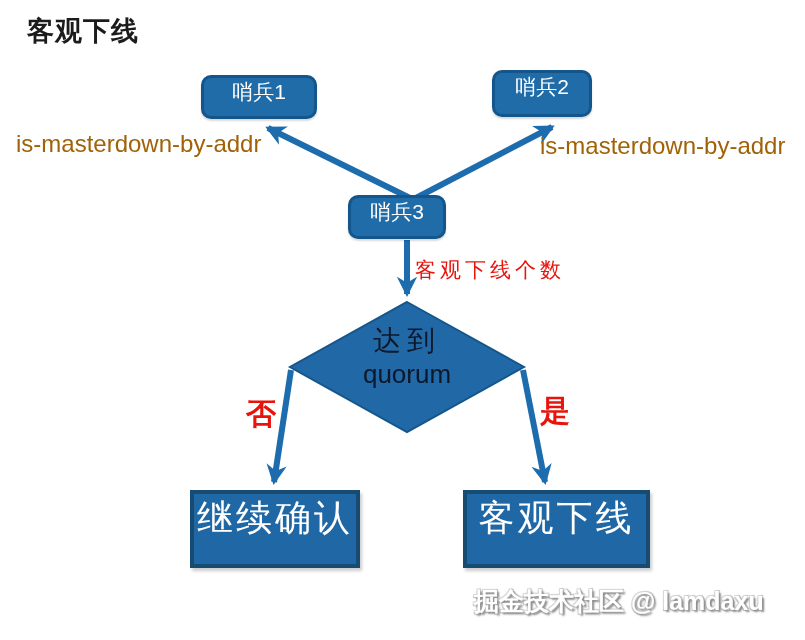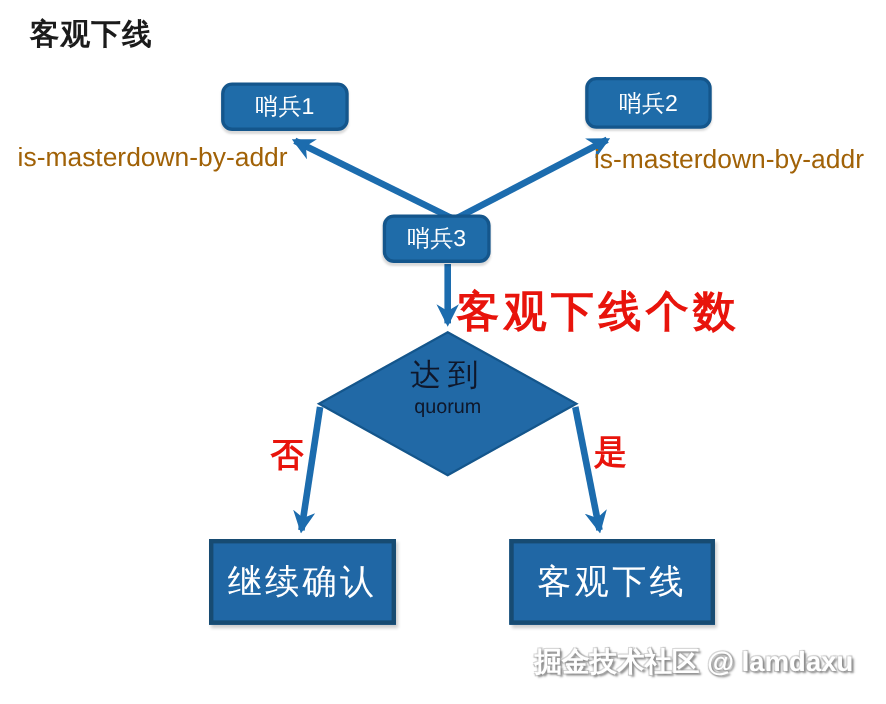--- a/index.html
+++ b/index.html
@@ -25,74 +25,74 @@
     position: absolute;
     left: 27px; top: 13px;
     font-size: 27px;
     font-weight: bold;
     color: #1b1b1b;
     letter-spacing: 1px;
   }
   .node {
     position: absolute;
     display: flex;
-    align-items: center;
+    align-items: flex-start;
     justify-content: center;
     color: #ffffff;
     box-sizing: border-box;
     text-align: center;
   }
   .rounded-node {
     background: #1f6ca9;
     border: 3px solid #14568c;
     border-radius: 10px;
     font-size: 21px;
     box-shadow: 0 2px 2px rgba(0,0,0,0.15);
   }
   .sentinel1 { left: 201px; top: 75px;  width: 116px; height: 44px; }
-  .sentinel2 { left: 532px; top: 70px;  width: 115px; height: 47px; }
+  .sentinel2 { left: 492px; top: 70px;  width: 100px; height: 47px; }
   .sentinel3 { left: 348px; top: 195px; width: 98px; height: 44px; }
   .rect-node {
     background: #2067a5;
     border: 4px solid #174b72;
-    font-size: 31px;
+    font-size: 36px;
     letter-spacing: 3px;
     box-shadow: 2px 3px 3px rgba(0,0,0,0.2);
   }
   .continue-box { left: 190px; top: 490px; width: 170px; height: 78px; }
   .down-box     { left: 463px; top: 490px; width: 187px; height: 78px; }
   .cmd-label {
     position: absolute;
     font-size: 24px;
     color: #a16207;
     white-space: nowrap;
   }
   .cmd-left  { left: 16px;  top: 130px; }
   .cmd-right { left: 540px; top: 132px; }
   .red-label {
     position: absolute;
     color: #e8140c;
     white-space: nowrap;
   }
-  .count-label { left: 415px; top: 256px; font-size: 39px; font-weight: bold; letter-spacing: 4px; }
+  .count-label { left: 415px; top: 256px; font-size: 21px; font-weight: normal; letter-spacing: 4px; }
   .no-label  { left: 246px; top: 394px; font-size: 30px; font-weight: bold; }
   .yes-label { left: 540px; top: 391px; font-size: 30px; font-weight: bold; }
   .diamond-text {
     position: absolute;
     left: 307px; top: 323px;
     width: 200px;
     text-align: center;
     color: #0f172a;
     line-height: 1.25;
   }
   .diamond-text .line1 { font-size: 28px; letter-spacing: 6px; }
-  .diamond-text .line2 { font-size: 18px; }
+  .diamond-text .line2 { font-size: 26px; }
   .watermark {
     position: absolute;
-    left: 486px; top: 585px;
+    left: 474px; top: 585px;
     font-size: 25px;
     font-weight: bold;
     color: #ffffff;
     white-space: nowrap;
     text-shadow: 2px 2px 2px #8a8a8a, -1px -1px 0 #d8d8d8, 1px -1px 1px #bdbdbd, -1px 1px 1px #bdbdbd;
   }
 </style>
 </head>
 <body>
 

